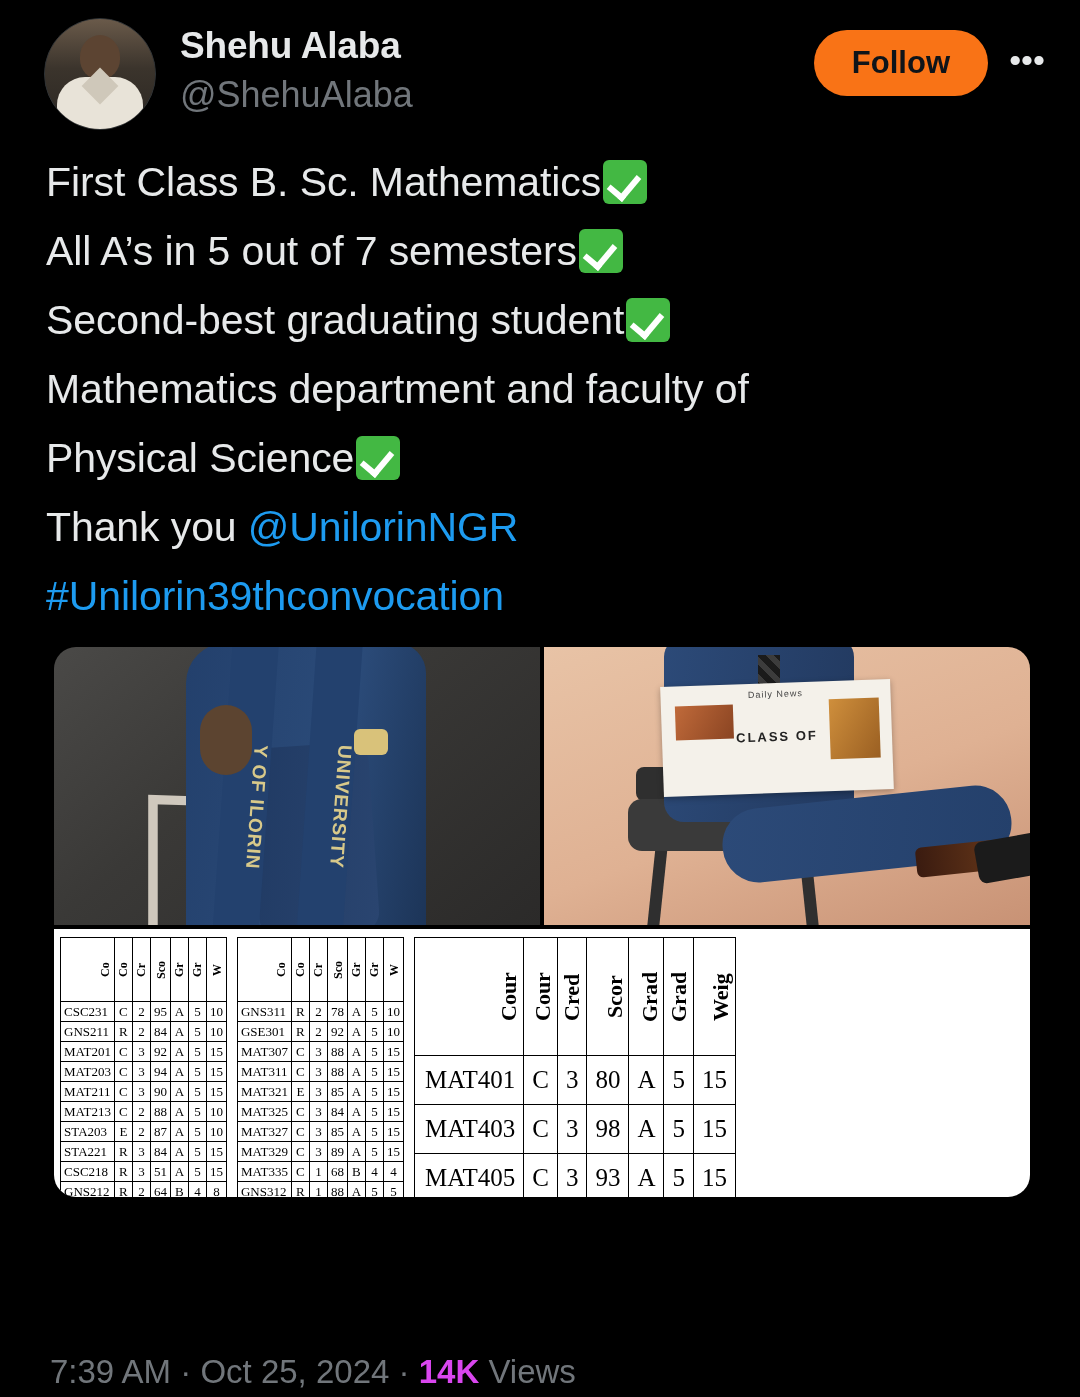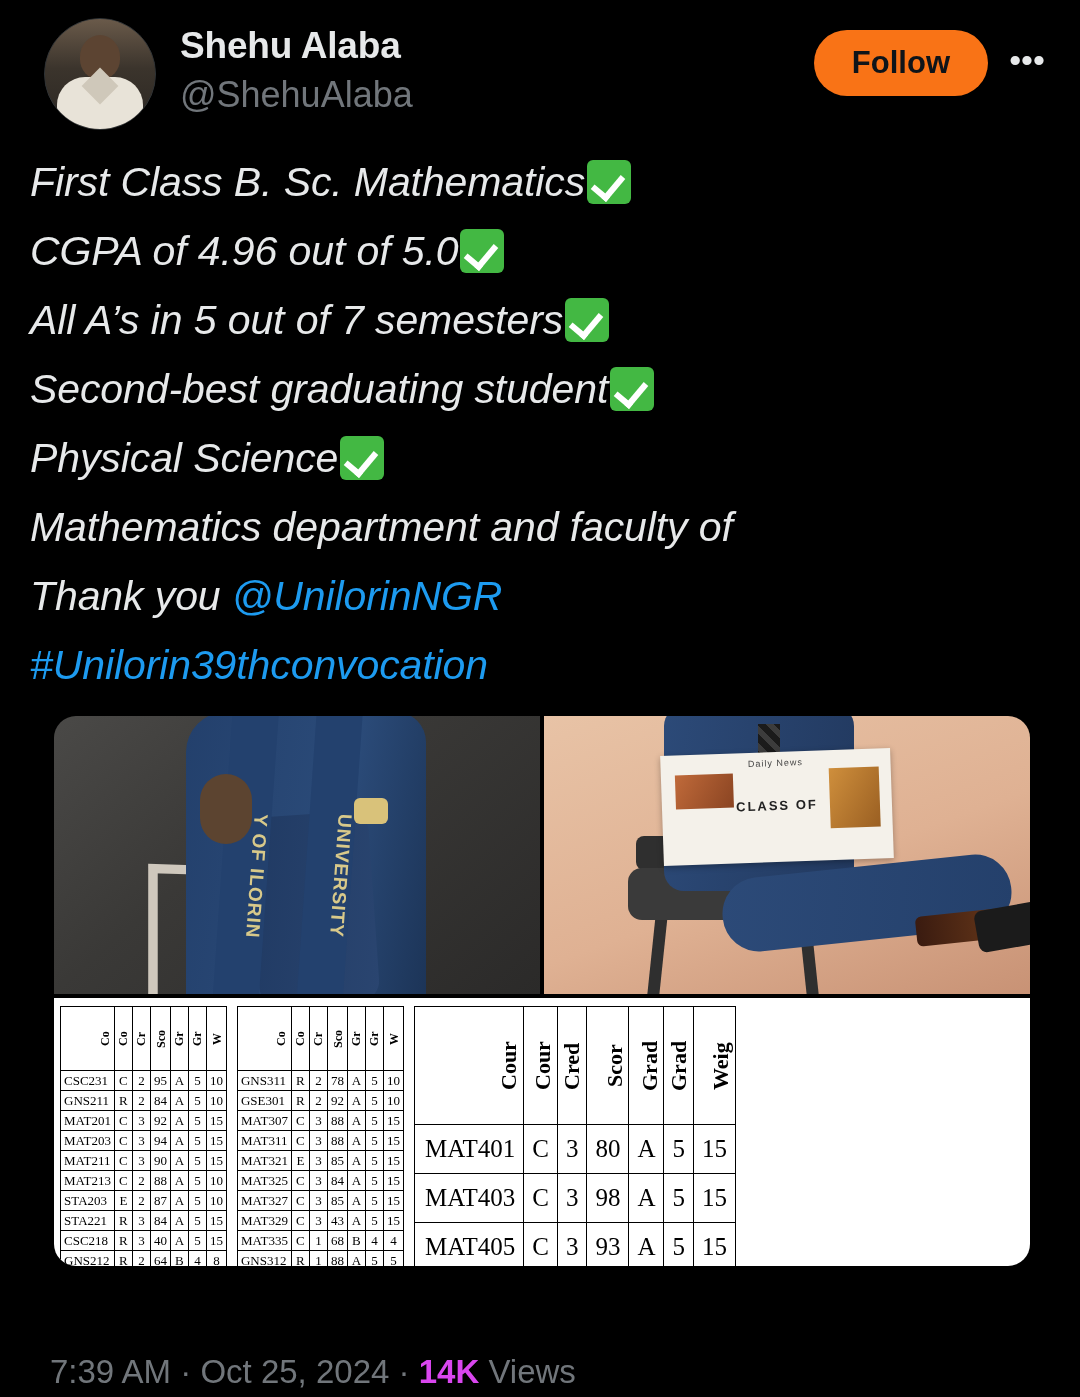--- a/index.html
+++ b/index.html
@@ -91,27 +91,26 @@
     margin-left: 10px;
     color: #e7e9ea;
     font-size: 34px;
     line-height: 60px;
     text-align: center;
     cursor: pointer;
   }
 
   
   .body-text {
-    padding: 8px 40px 0 30px;
+    padding: 8px 40px 0 46px;
     font-size: 41px;
     line-height: 69px;
     letter-spacing: -0.1px;
     color: #e7e9ea;
     font-weight: 400;
-    font-style: italic;
   }
   .check {
     display: inline-block;
     width: 44px; height: 44px;
     background: #43b843;
     border-radius: 6px;
     position: relative;
     vertical-align: -8px;
     margin: 0 2px;
   }
@@ -308,33 +307,30 @@
 
     <button class="follow-btn">Follow</button>
     <div class="more-btn">•••</div>
   </div>
 
   <div class="body-text">
     <div>
       <span>First Class B. Sc. Mathematics</span><span class="check"></span>
     </div>
     <div>
-      <span>CGPA of 4.96 out of 5.0</span><span class="check"></span>
-    </div>
-    <div>
       <span>All A’s in 5 out of 7 semesters</span><span class="check"></span>
     </div>
     <div>
       <span>Second-best graduating student</span><span class="check"></span>
     </div>
     <div>
+      <span>Mathematics department and faculty of</span>
+    </div>
+    <div>
       <span>Physical Science</span><span class="check"></span>
-    </div>
-    <div>
-      <span>Mathematics department and faculty of</span>
     </div>
     <div>
       <span>Thank you </span><span class="link">@UnilorinNGR</span>
     </div>
     <div>
       <span class="link">#Unilorin39thconvocation</span>
     </div>
   </div>
 
   <div class="media">
@@ -451,21 +447,21 @@
                 <td>3</td>
                 <td>84</td>
                 <td>A</td>
                 <td>5</td>
                 <td>15</td>
               </tr>
               <tr>
                 <td class="code">CSC218</td>
                 <td>R</td>
                 <td>3</td>
-                <td>40</td>
+                <td>51</td>
                 <td>A</td>
                 <td>5</td>
                 <td>15</td>
               </tr>
               <tr>
                 <td class="code">GNS212</td>
                 <td>R</td>
                 <td>2</td>
                 <td>64</td>
                 <td>B</td>
@@ -550,21 +546,21 @@
                 <td>3</td>
                 <td>85</td>
                 <td>A</td>
                 <td>5</td>
                 <td>15</td>
               </tr>
               <tr>
                 <td class="code">MAT329</td>
                 <td>C</td>
                 <td>3</td>
-                <td>43</td>
+                <td>89</td>
                 <td>A</td>
                 <td>5</td>
                 <td>15</td>
               </tr>
               <tr>
                 <td class="code">MAT335</td>
                 <td>C</td>
                 <td>1</td>
                 <td>68</td>
                 <td>B</td>

